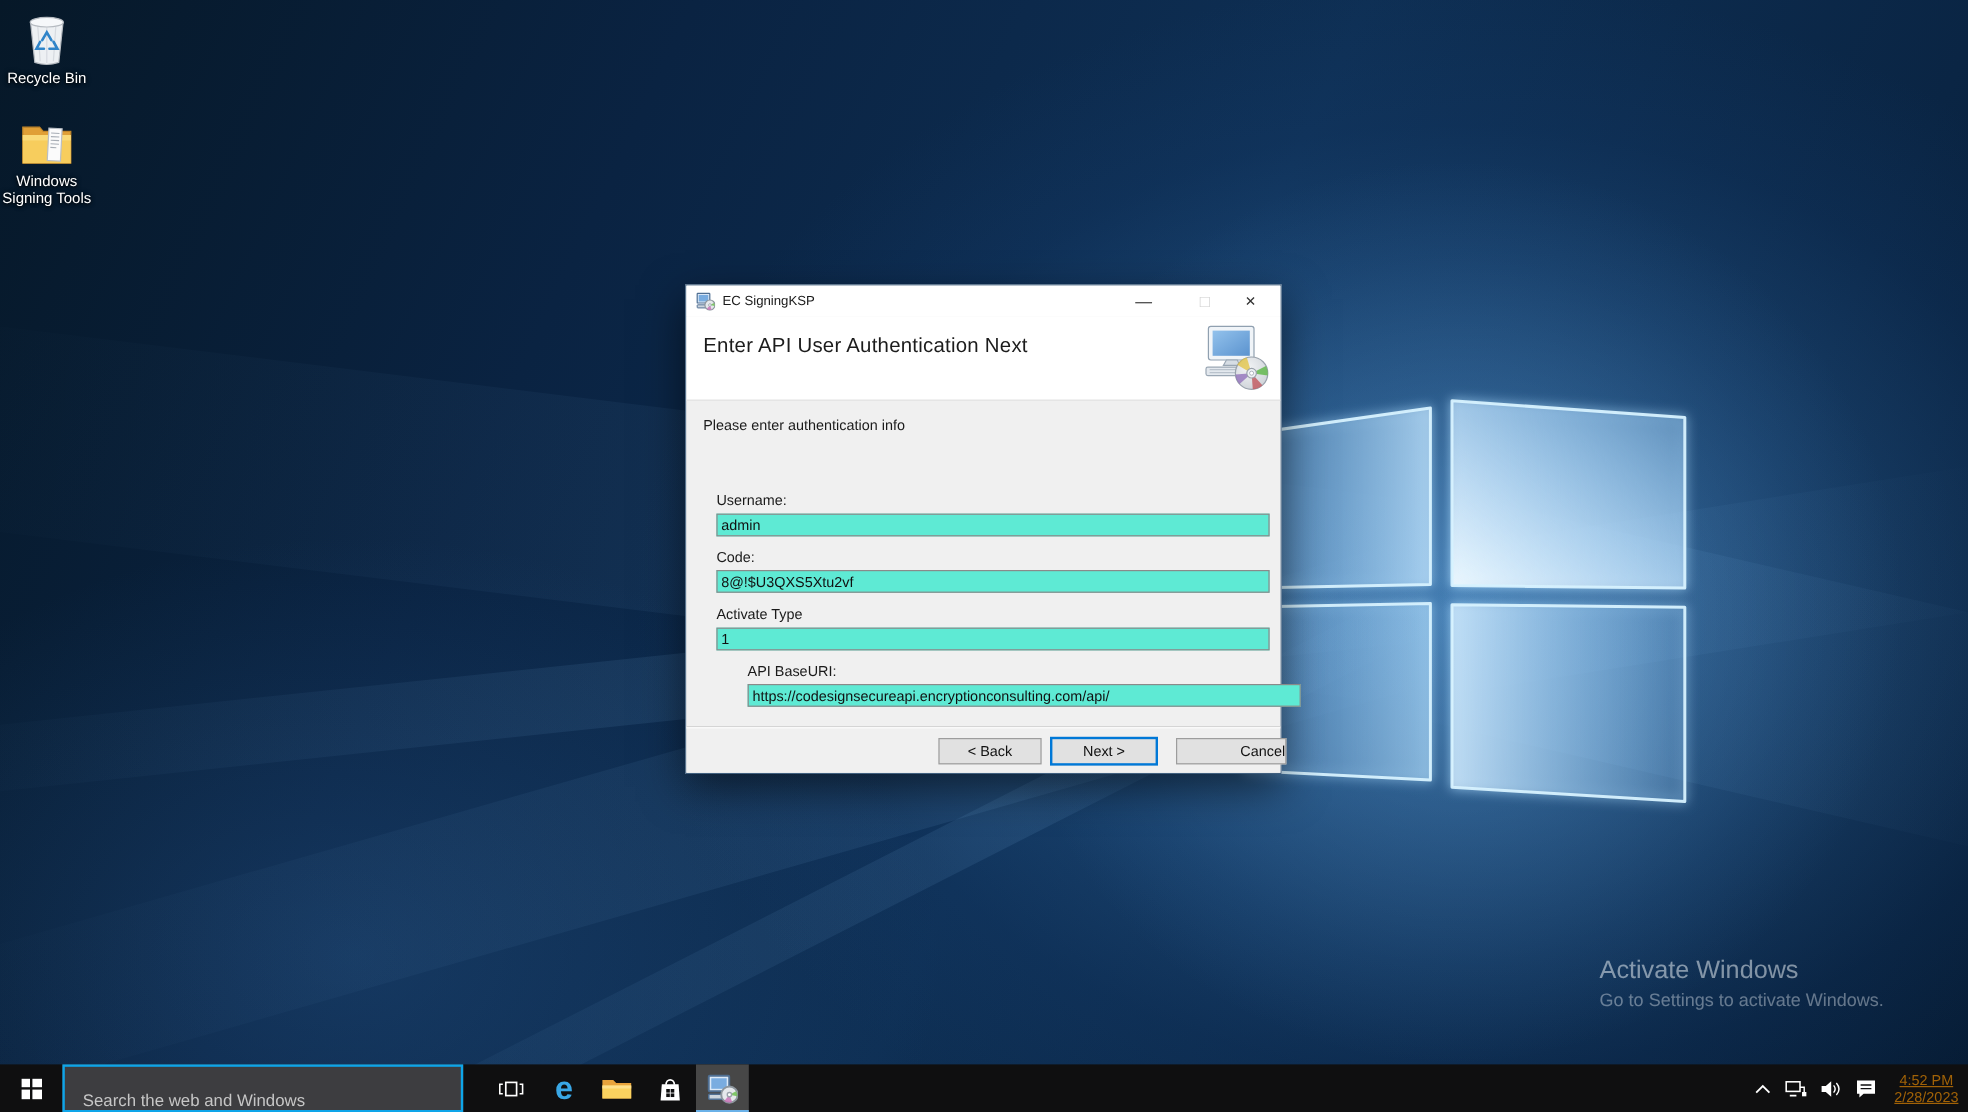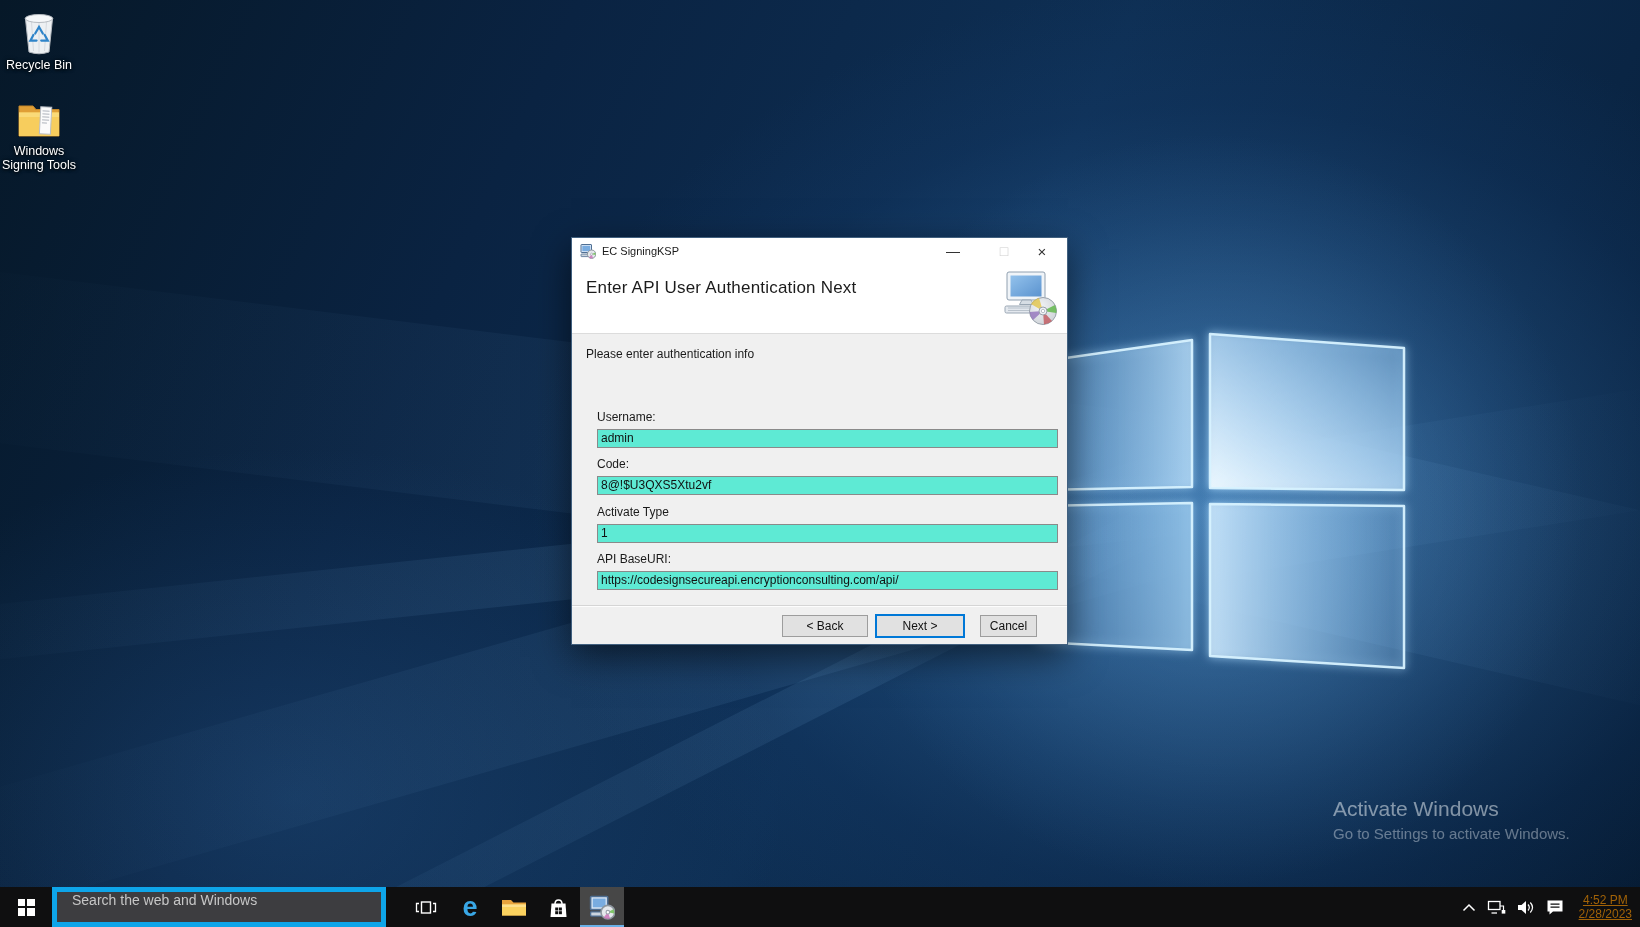--- a/index.html
+++ b/index.html
@@ -45,29 +45,29 @@
   .hdr-graphic { position:absolute; right:8px; top:5px; }
   .dlg-body { position:relative; height:310px; background:#f0f0f0; }
   .instruction { position:absolute; left:14px; top:13px; font-size:12px; color:#1a1a1a; }
   .field { position:absolute; left:25px; width:461px; }
   .field label { display:block; font-size:12px; color:#1a1a1a; margin-bottom:4px; }
   .field input { width:461px; height:19px; border:1px solid #8a8a8a; background:#5eead4; font-family:"Liberation Sans",sans-serif; font-size:12px; color:#111; padding:1px 3px; outline:none; }
   .sep { position:absolute; left:0; right:0; top:271px; border-top:1px solid #d5d5d5; border-bottom:1px solid #fdfdfd; }
   .dlg-btn { position:absolute; height:22px; background:#e1e1e1; border:1px solid #9d9d9d; font-family:"Liberation Sans",sans-serif; font-size:12px; color:#111; cursor:pointer; }
   .btn-back { left:210px; top:281px; width:86px; }
   .btn-next { left:303px; top:280px; width:90px; height:24px; border:2px solid #0078d7; }
-  .btn-cancel { left:408px; top:281px; width:57px; }
+  .btn-cancel { left:408px; top:281px; width:92px;text-align:right; }
 
   
   .taskbar { position:absolute; left:0; bottom:0; width:1640px; height:40px; background:#0f0f10; display:flex; align-items:stretch; z-index:20; }
   .tb-btn { display:flex; align-items:center; justify-content:center; cursor:pointer; position:relative; }
   .start { width:52px; }
   .win-flag { width:17px; height:17px; display:grid; grid-template-columns:1fr 1fr; grid-template-rows:1fr 1fr; gap:2px; }
   .win-flag span { background:#fff; }
-  .tb-search { width:334px; background:#3d3d40; border:5px solid #0ea5e9; display:flex; align-items:flex-start; margin:0; }
+  .tb-search { width:334px; background:#3d3d40; border:2px solid #0ea5e9; display:flex; align-items:flex-end; margin:0; }
   .tb-search input { background:transparent; border:none; outline:none; color:#e8e8e8; font-family:"Liberation Sans",sans-serif; font-size:14px; padding-left:15px; width:100%; }
   .tb-search input::placeholder { color:#c6c6c6; opacity:1; }
   .tb-app { width:44px; }
   .tb-app.active { background:#474747; }
   .tb-app.active::after { content:""; position:absolute; left:0; right:0; bottom:0; height:2px; background:#6ab1e8; }
   .edge-e { color:#39a7e6; font-size:27px; font-weight:bold; line-height:1; }
   .tray { position:absolute; right:0; top:0; height:40px; display:flex; align-items:center; gap:11px; padding-right:8px; }
   .tray .tb-btn { height:40px; }
   .clock { color:#a16207; font-size:12px; line-height:14px; text-align:center; cursor:default; padding-left:4px;text-decoration:underline; }
 </style>
@@ -202,21 +202,21 @@
         <input type="text" value="admin" style="">
       </div>
       <div class="field" style="top:123px;">
         <label>Code:</label>
         <input type="text" value="8@!$U3QXS5Xtu2vf" style="">
       </div>
       <div class="field" style="top:171px;">
         <label>Activate Type</label>
         <input type="text" value="1" style="">
       </div>
-      <div class="field" style="top:218px;">
+      <div class="field" style="top:218px;margin-left:26px;">
         <label>API BaseURI:</label>
         <input type="text" value="https://codesignsecureapi.encryptionconsulting.com/api/" style="">
       </div>
 
       <div class="sep"></div>
       <button class="dlg-btn btn-back">&lt; Back</button>
       <button class="dlg-btn btn-next">Next &gt;</button>
       <button class="dlg-btn btn-cancel">Cancel</button>
     </div>
   </div>

